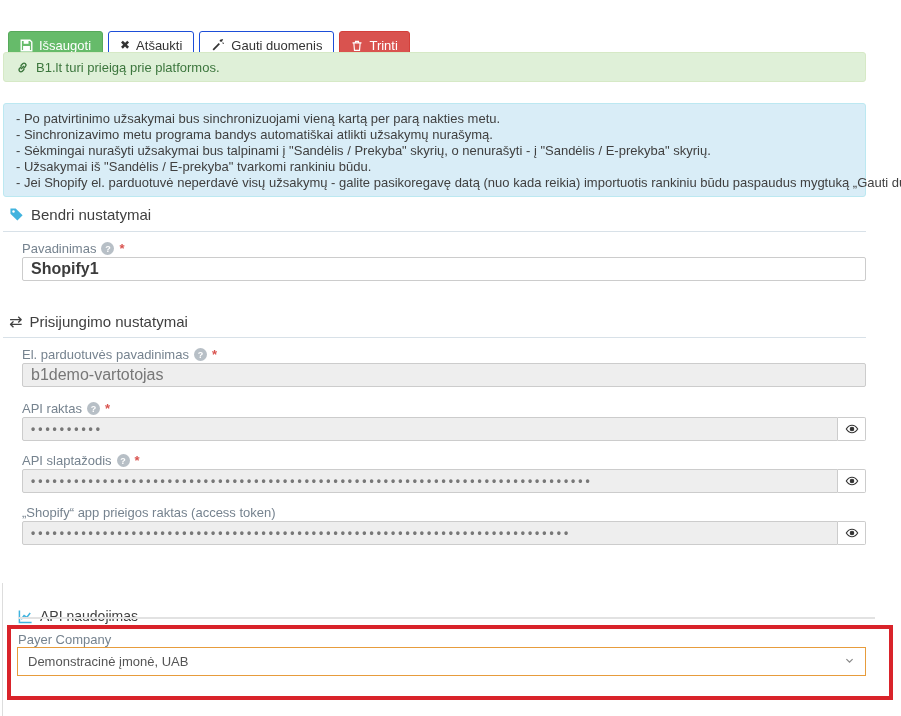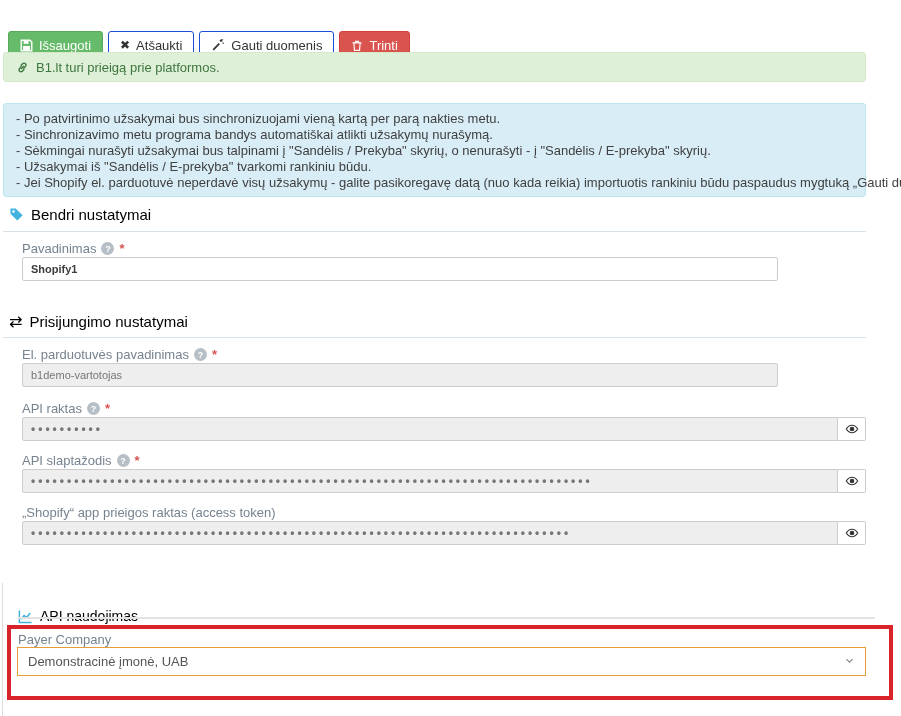--- a/index.html
+++ b/index.html
@@ -22,33 +22,33 @@
   .alert { position: absolute; left: 3px; width: 863px; font-size: 13px;
     border: 1px solid; border-radius: 3px; }
   .alert-success { top: 52px; height: 30px; background: #dff0d8; border-color: #d6e9c6;
     color: #3c763d; display: flex; align-items: center; gap: 7px; padding: 0 12px; }
   .alert-info { top: 103px; height: 94px; background: #d9edf7; border-color: #bce8f1;
     color: #404040; padding: 7px 12px; line-height: 16px; }
   .alert-info div { white-space: nowrap; }
 
   
   .section-h { position: absolute; left: 9px; display: flex; align-items: center;
-    gap: 7px; color: #000000; font-size: 15px; }
+    gap: 7px; color: #404040; font-size: 15px; }
   .divider { position: absolute; left: 3px; width: 863px; height: 1px; background: #d8e1e8; }
 
   
   .flabel { position: absolute; left: 22px; font-size: 13px; color: #76838f;
     display: flex; align-items: center; gap: 5px; white-space: nowrap; }
   .qicon { width: 13px; height: 13px; border-radius: 50%; background: #b7bfc6;
     color: #fff; font-size: 9px; font-weight: bold; display: inline-flex;
     align-items: center; justify-content: center; }
   .req { color: #d9534f; font-weight: bold; font-size: 13px; }
-  .finput { position: absolute; left: 22px; width: 756px; height: 24px;
+  .finput { position: absolute; left: 22px; width: 844px; height: 24px;
     border: 1px solid #ccc; border-radius: 2px; background: #fff; color: #444;
-    font-size: 11px; padding: 0 8px; font-family: inherit; }
+    font-size: 16px; padding: 0 8px; font-family: inherit; }
   .finput[disabled], .finput.dis { background: #eeeeee; color: #777; }
   .igroup { position: absolute; left: 22px; width: 844px; height: 24px; display: flex; }
   .igroup .finput { position: static; flex: 1 1 auto; width: auto;
     border-radius: 2px 0 0 2px; }
   .addon { flex: 0 0 28px; width: 28px; border: 1px solid #ccc; border-left: none;
     background: #fff; border-radius: 0 2px 2px 0; display: flex; align-items: center;
     justify-content: center; color: #333; cursor: pointer; }
   .masked { font-weight: 700; letter-spacing: 3px; font-size: 12px; color: #333; }
   .bold-val { font-weight: 600; color: #3c3c3c; }
 

